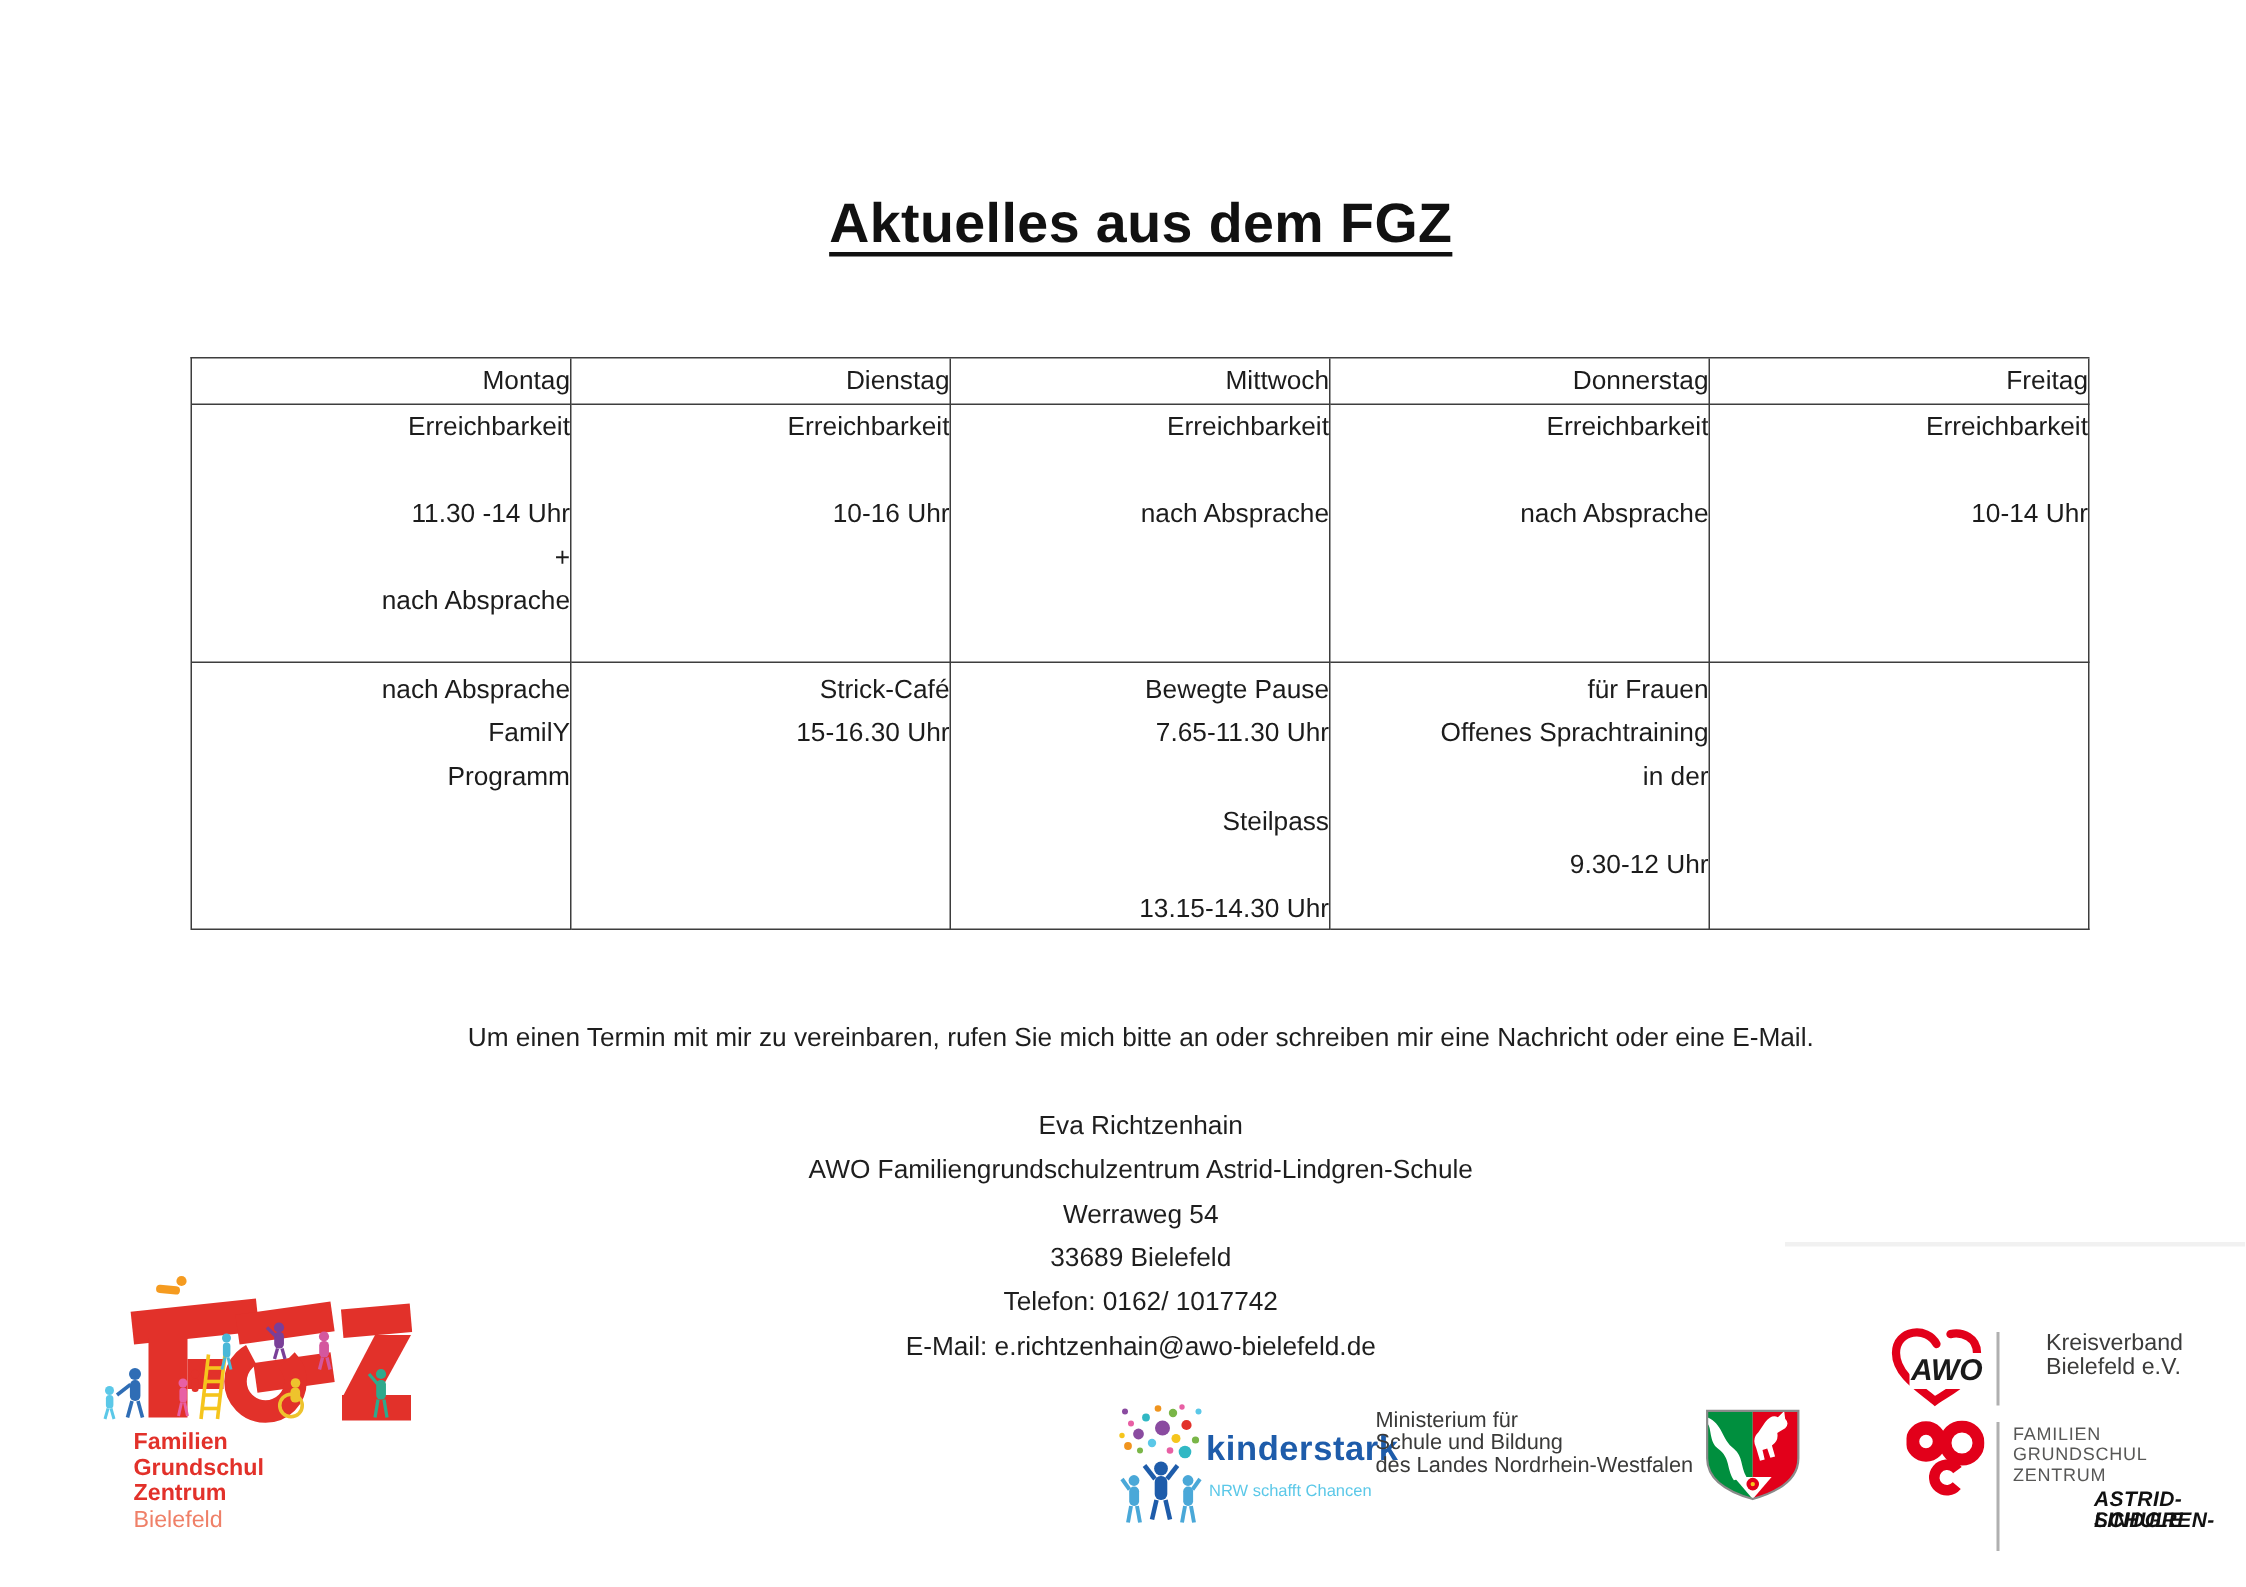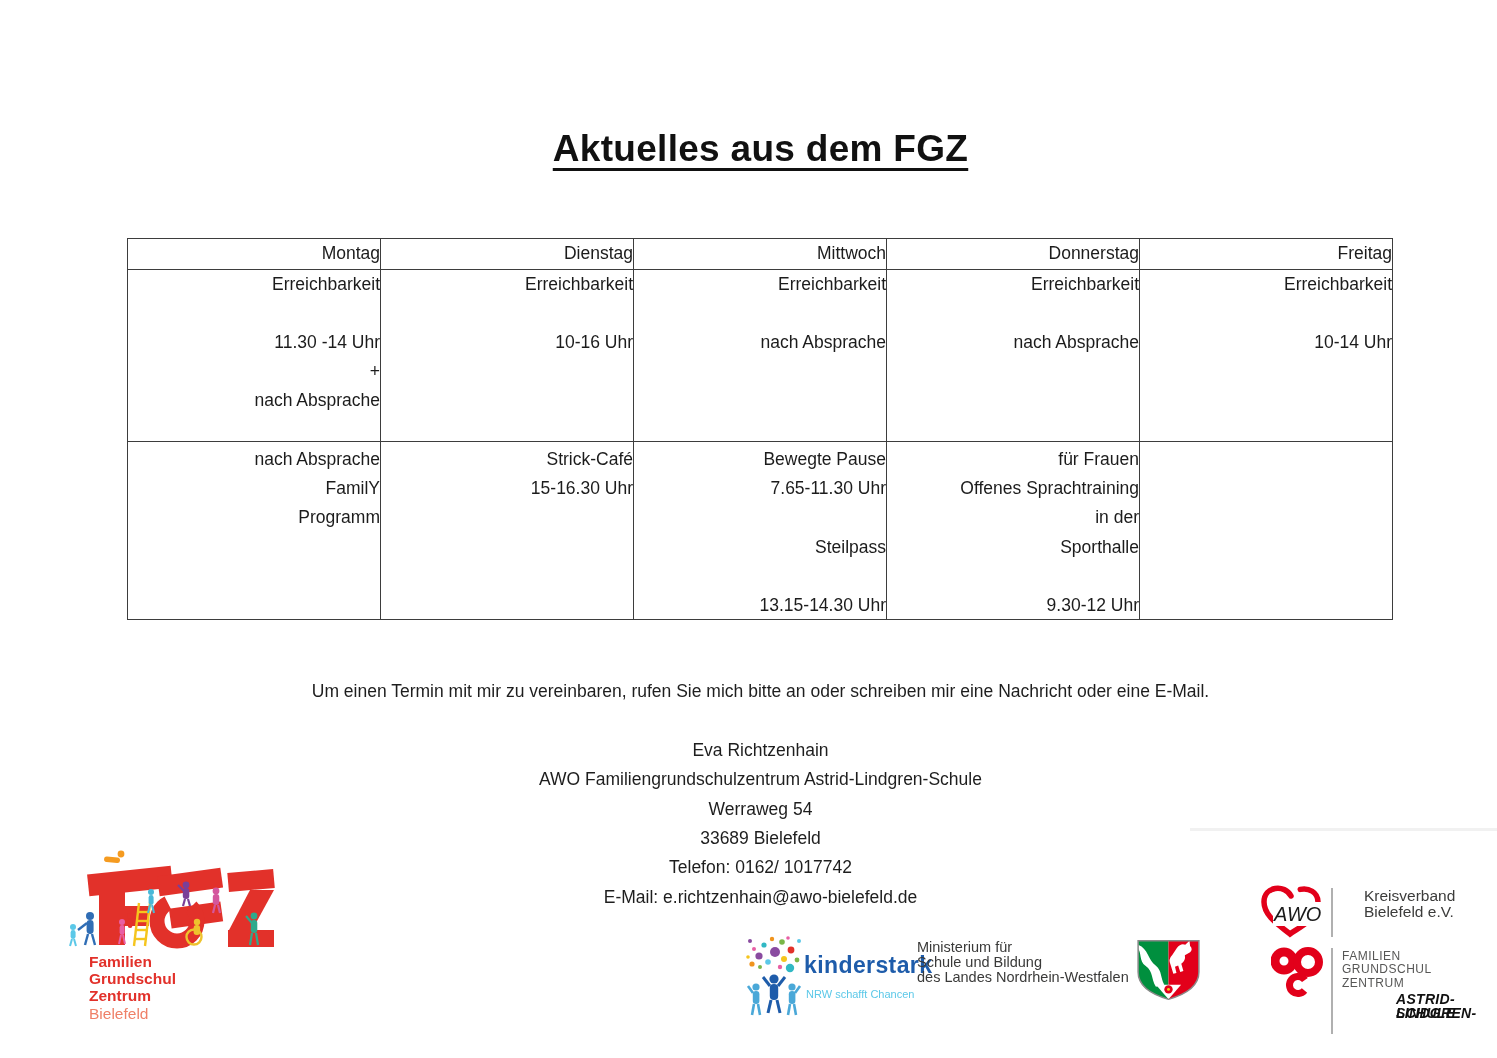--- a/index.html
+++ b/index.html
@@ -48,21 +48,21 @@
 
   
   .ministerium{position:absolute;left:917px;top:940px;font-size:14.5px;font-weight:normal;color:#3a3a39;}
   .ministerium .ln{height:15.2px;line-height:15.2px;}
 
   
   .nrw-svg{position:absolute;left:1136px;top:938px;}
 
   
   .awo-heart-svg{position:absolute;left:1257px;top:883px;}
-  .awo-word{position:absolute;left:1273px;top:902px;font-size:20px;font-weight:normal;font-style:italic;
+  .awo-word{position:absolute;left:1273px;top:902px;font-size:20px;font-weight:bold;font-style:italic;
             color:#1a1a1a;background:#fff;padding:0 1px;line-height:24px;}
   .awo-divider{position:absolute;left:1331px;top:888px;width:1.5px;height:49px;background:#b0b0b0;}
   .awo-text{position:absolute;left:1364px;top:888px;font-size:15.5px;color:#3c3c3b;}
   .awo-text .ln{height:16px;line-height:16px;}
 
   
   .circles-svg{position:absolute;left:1271px;top:947px;}
   .fgzs-divider{position:absolute;left:1331px;top:948px;width:1.5px;height:86px;background:#b0b0b0;}
   .fgzs-text{position:absolute;left:1342px;top:950px;font-size:12px;color:#575756;letter-spacing:.5px;}
   .fgzs-text .ln{height:13.4px;line-height:13.4px;}
@@ -128,21 +128,20 @@
         <div class="ln">7.65-11.30 Uhr</div>
         <div class="ln"></div>
         <div class="ln">Steilpass</div>
         <div class="ln"></div>
         <div class="ln">13.15-14.30 Uhr</div>
       </div>
     <div class="cell prog">
         <div class="ln">für Frauen</div>
         <div class="ln">Offenes Sprachtraining</div>
         <div class="ln">in der</div>
-        <div class="ln">Sporthalle</div>
         <div class="ln"></div>
         <div class="ln">9.30-12 Uhr</div>
       </div>
     <div class="cell prog"></div>
   </div>
 
   <div class="contact">
     <div>Um einen Termin mit mir zu vereinbaren, rufen Sie mich bitte an oder schreiben mir eine Nachricht oder eine E-Mail.</div>
     <div class="sp"></div>
     <div>Eva Richtzenhain</div>

